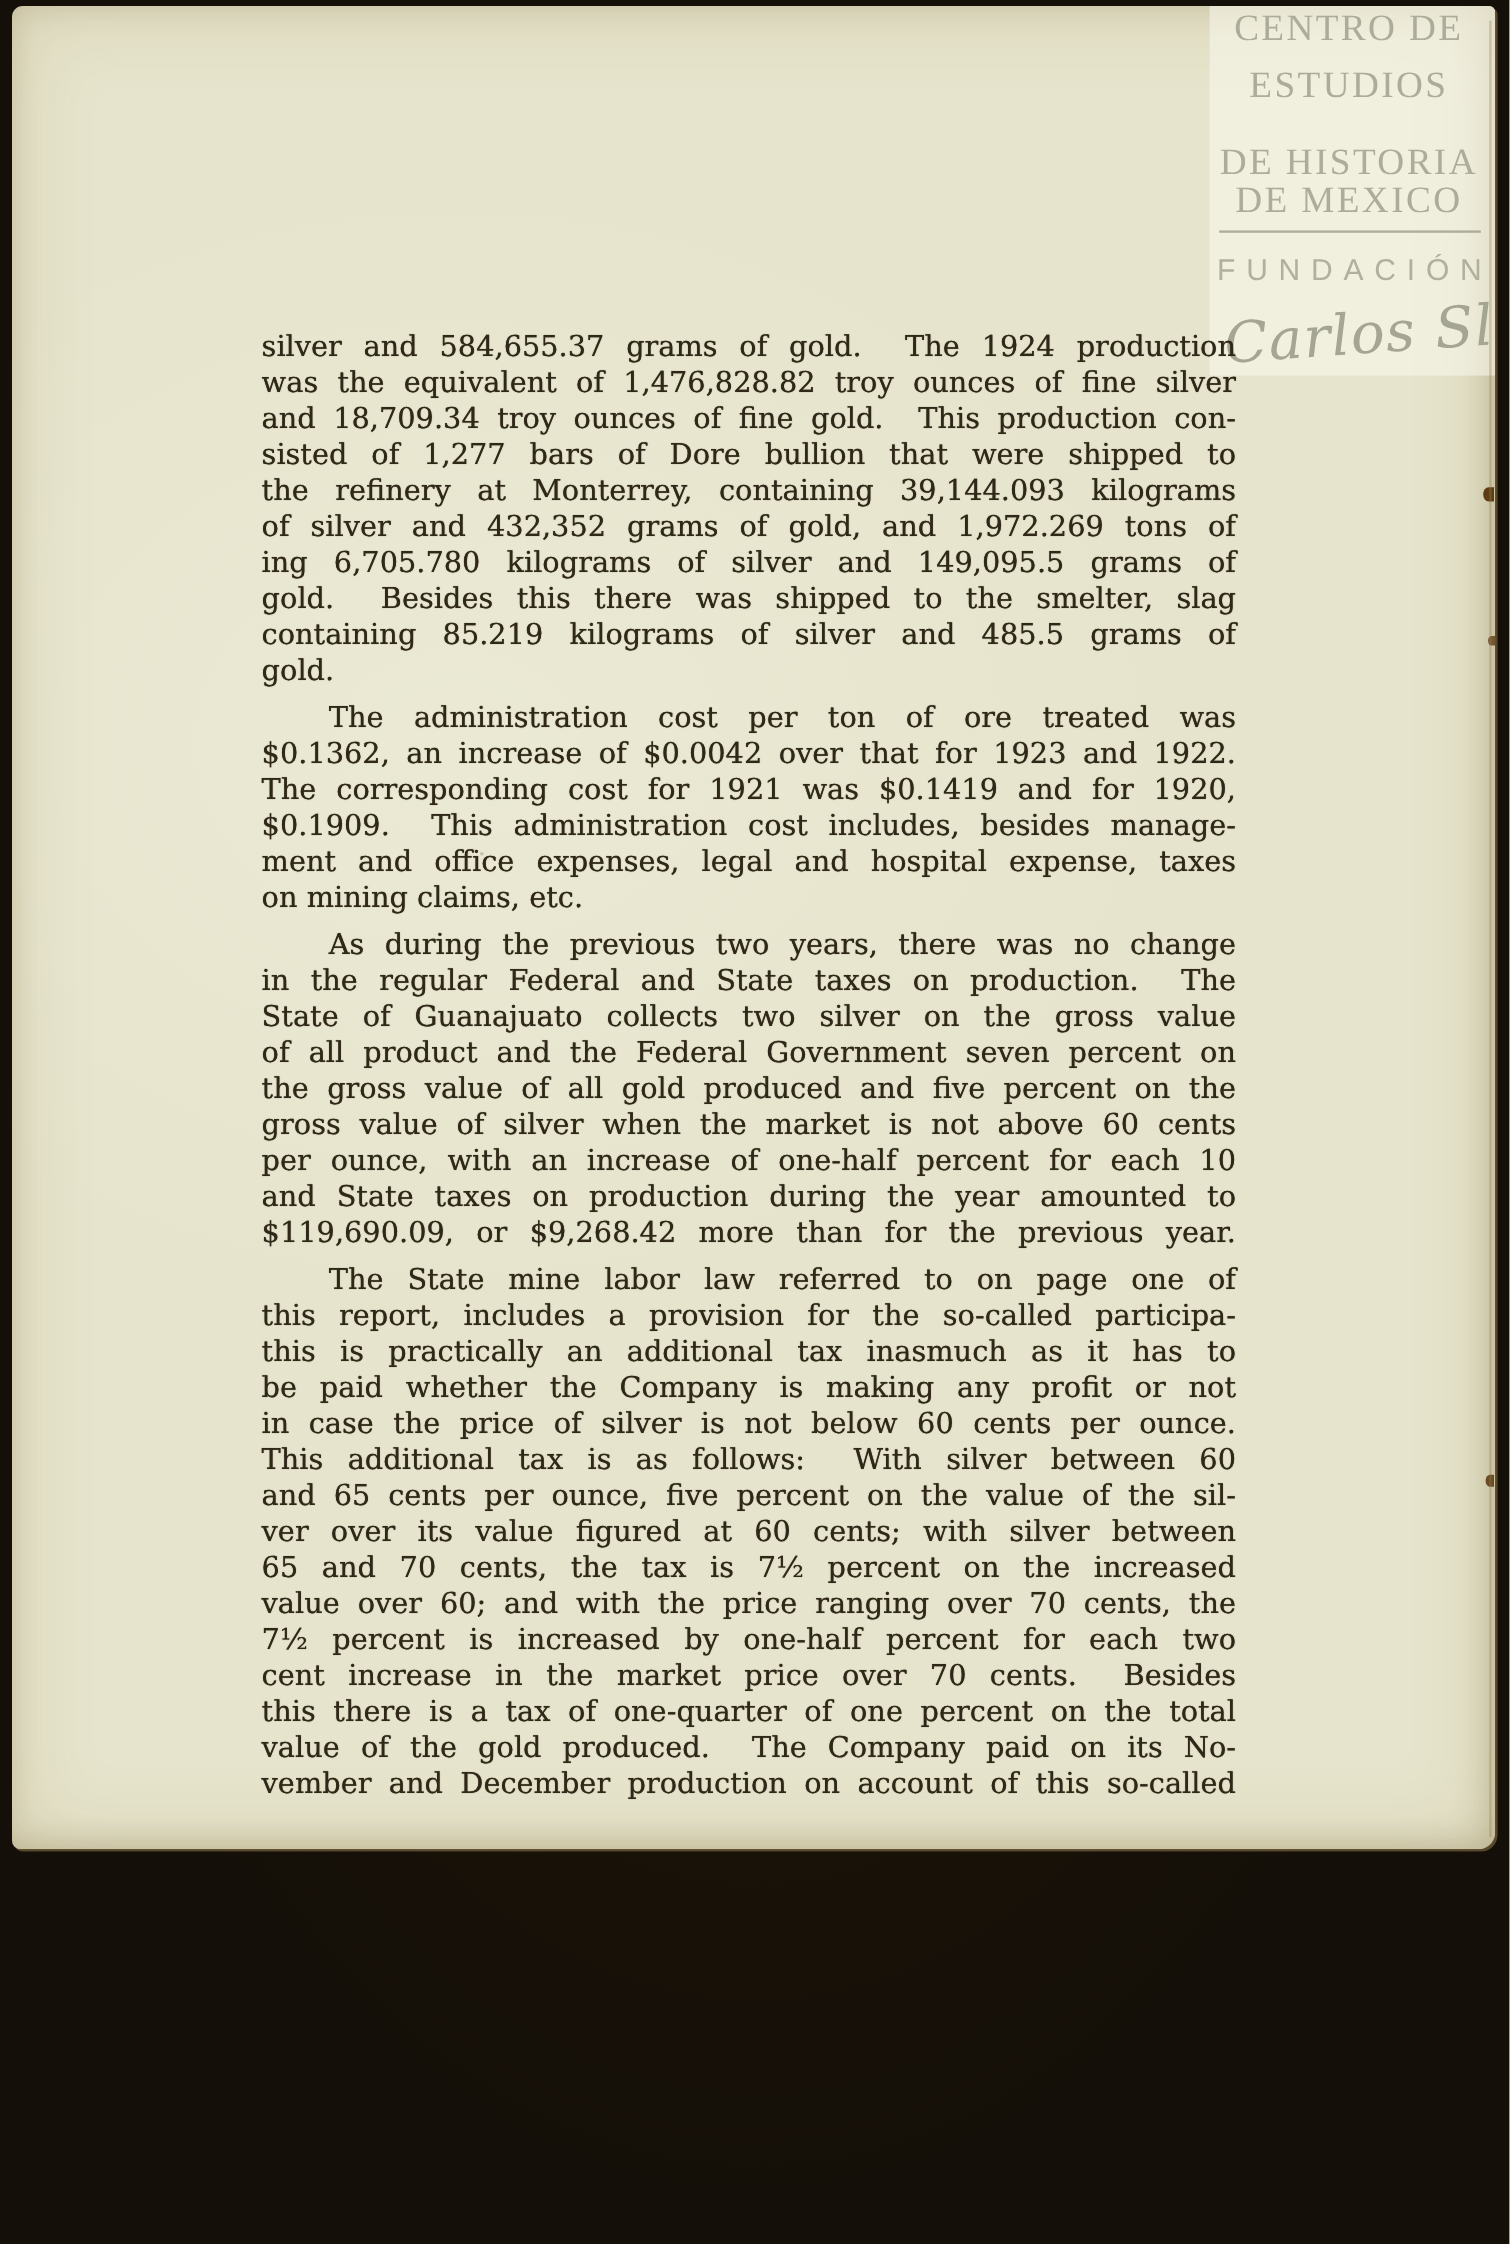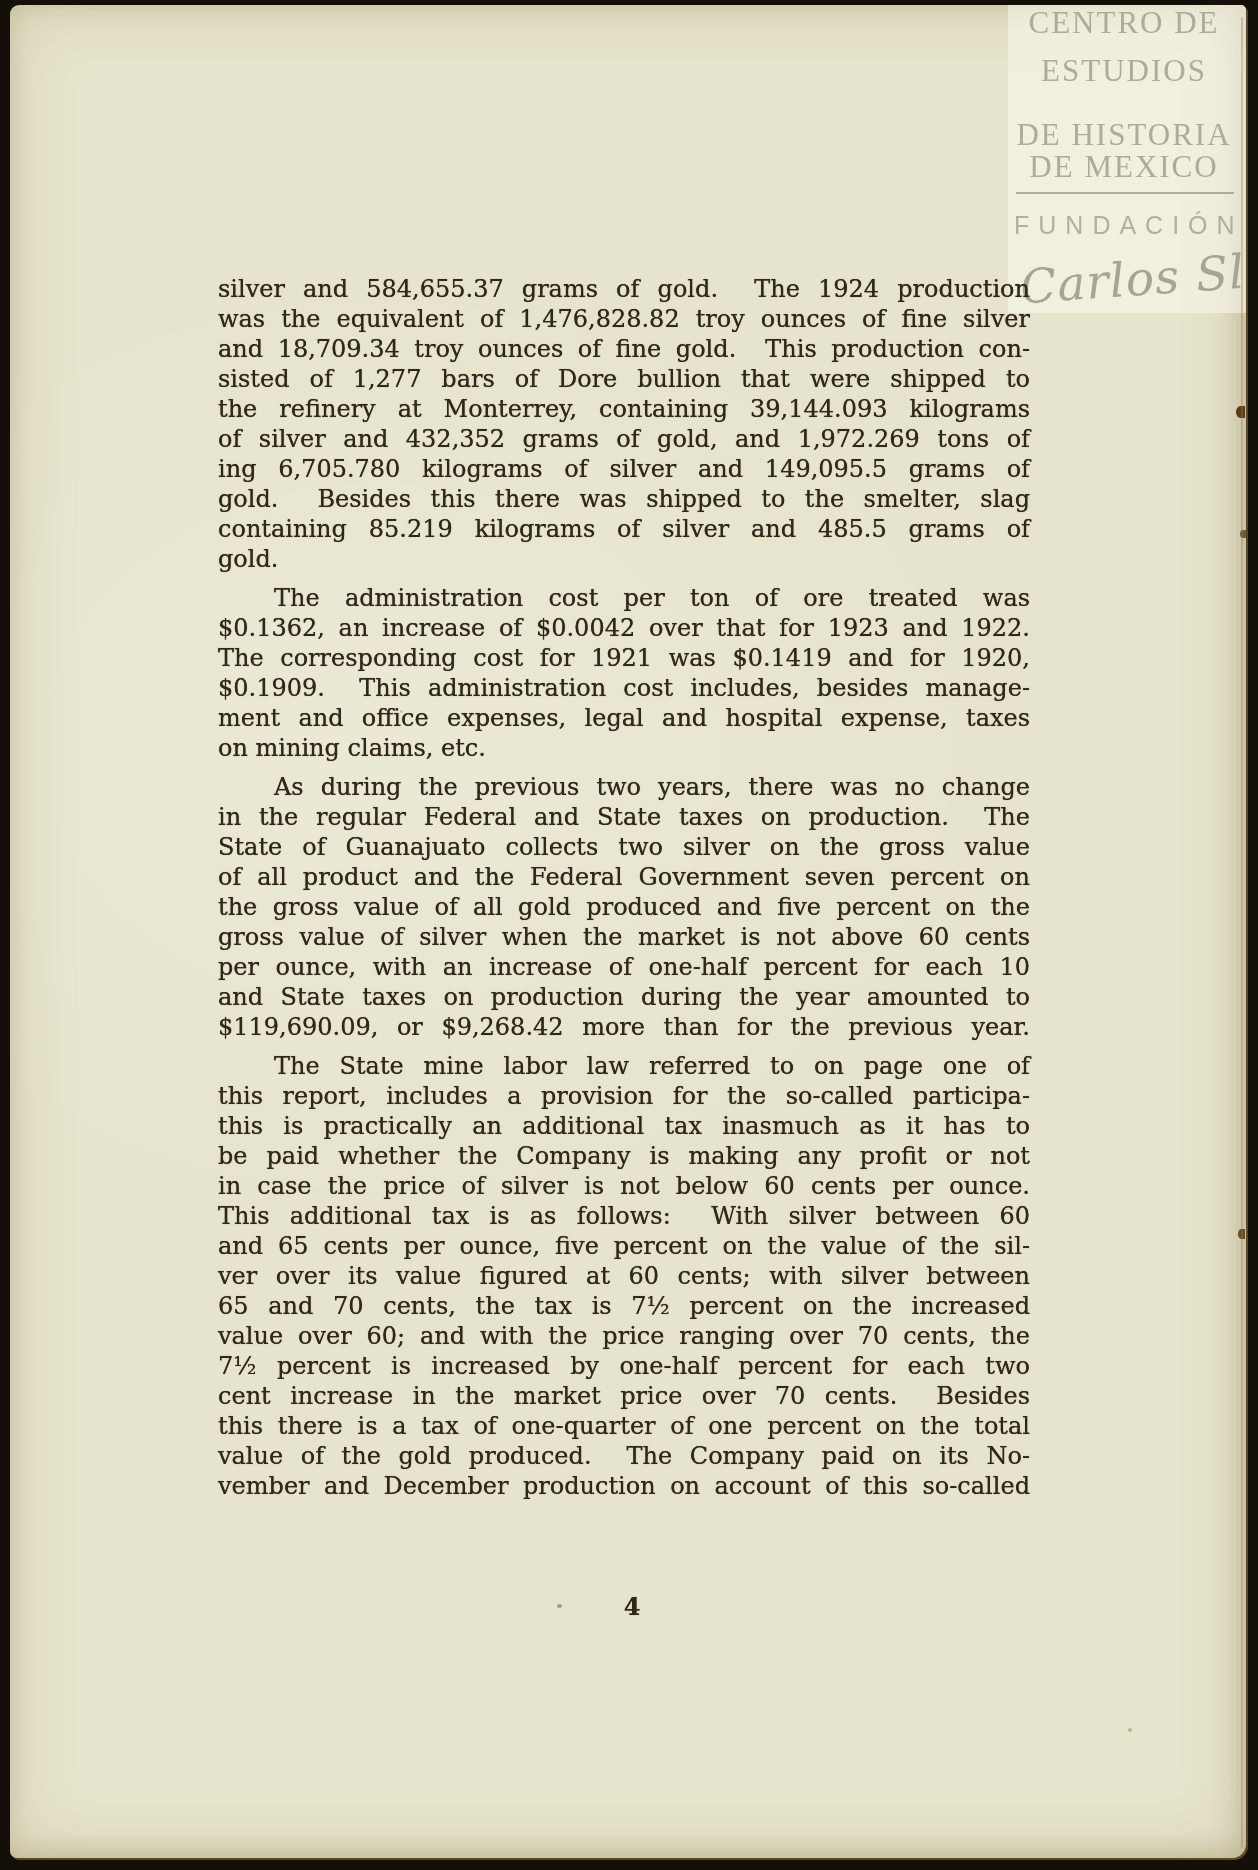--- a/index.html
+++ b/index.html
@@ -5,21 +5,21 @@
   html,body{margin:0;padding:0;}
   .scan{
     position:relative;
     width:1258px;height:1870px;
     background:radial-gradient(ellipse at 50% 50%, #201709 0%, #140f08 70%);
     overflow:hidden;
     font-family:"DejaVu Serif", serif;
   }
   .paper{
     position:absolute;
-    left:10px;top:5px;width:1236px;height:1853px;
+    left:10px;top:5px;width:1236px;height:1536px;
     background:
       radial-gradient(ellipse 900px 700px at 30% 40%, rgba(255,255,245,0.20), rgba(0,0,0,0) 70%),
       #e6e4cc;
     border-radius:9px 5px 14px 7px;
     box-shadow:
       inset 0 0 70px rgba(140,118,66,0.20),
       inset -10px 0 26px rgba(125,104,58,0.16),
       inset 0 -8px 22px rgba(125,104,58,0.14),
       2px 2px 0 rgba(170,145,90,0.45);
     overflow:hidden;
@@ -40,20 +40,21 @@
     font-family:"Liberation Serif", serif;
     font-size:31px;letter-spacing:2px;
     color:#acac9b;
   }
   .wm-rule{
     position:absolute;left:8px;right:12px;top:187px;height:2px;
     background:#9d9d8d;opacity:0.8;
   }
   .wm-foundation{
     position:absolute;left:6px;right:2px;top:205px;height:30px;line-height:30px;
+    text-align:center;
     font-family:"Liberation Sans", sans-serif;
     font-size:25px;letter-spacing:9px;
     color:#b0b09f;
   }
   .wm-signature{
     position:absolute;left:12px;top:244px;width:300px;
     font-family:"DejaVu Serif", serif;
     font-style:italic;
     font-size:47px;
     color:#a5a593;

